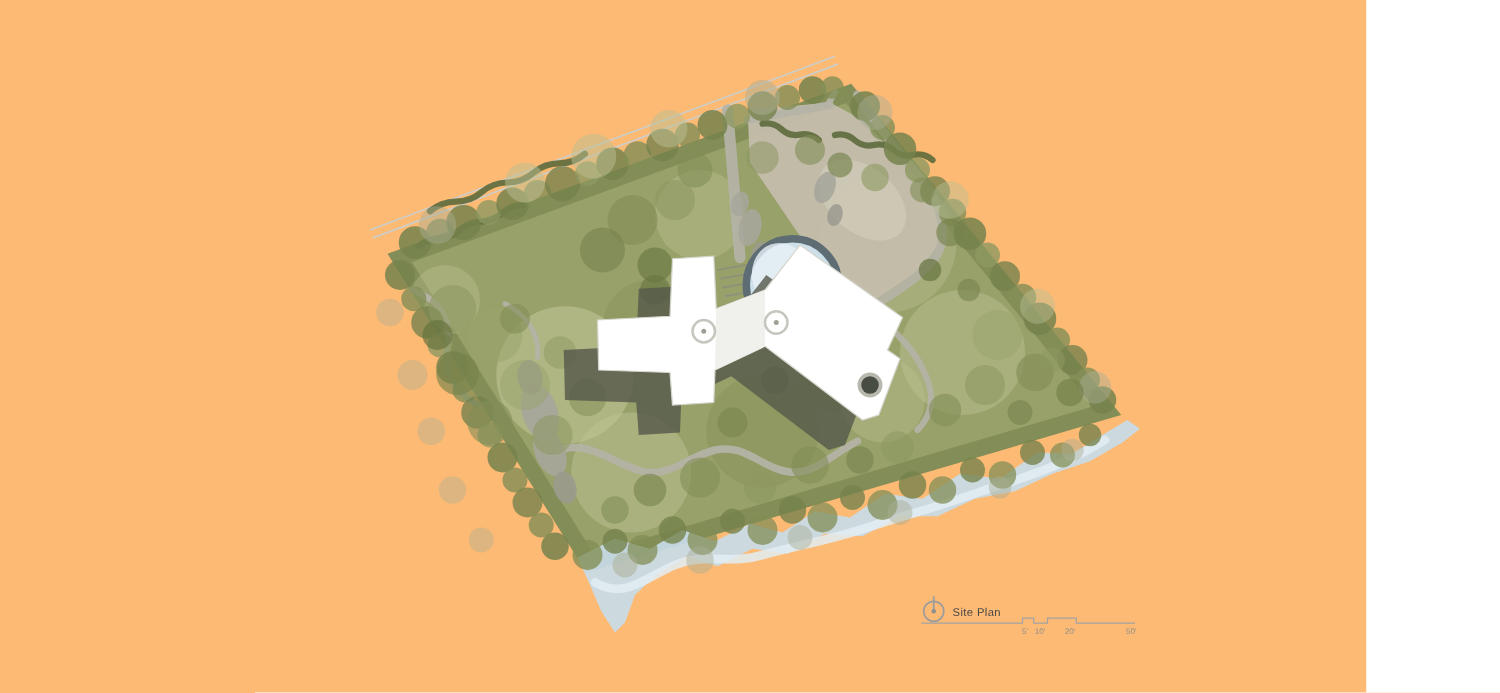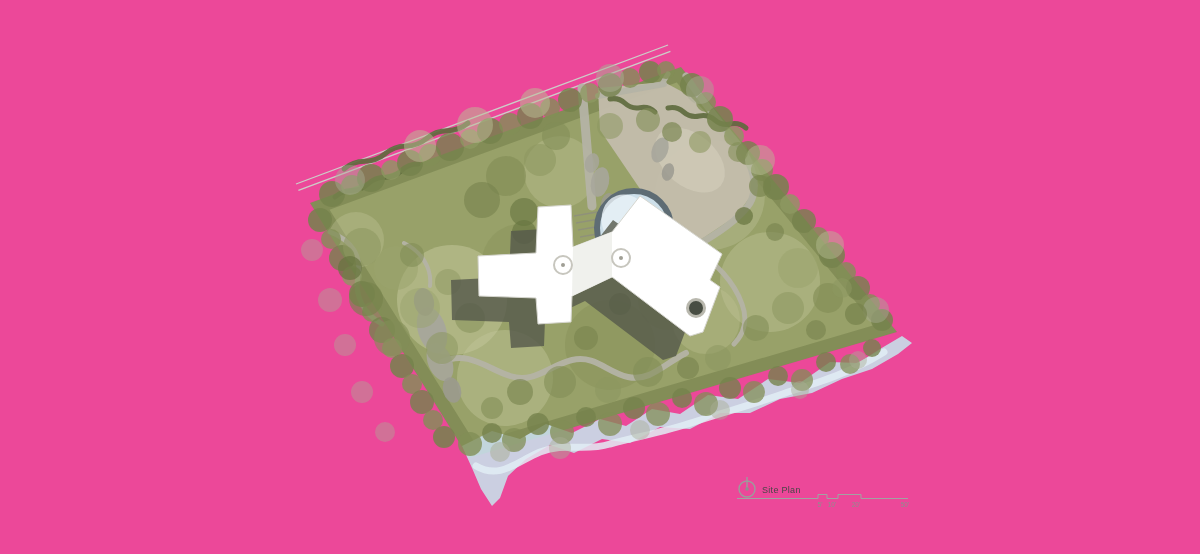--- a/index.html
+++ b/index.html
@@ -1,16 +1,16 @@
 <!DOCTYPE html>
 <html><head>
 <meta charset="utf-8">
 <style>
   html,body{margin:0;padding:0;background:#ffffff;}
-  .canvas{position:relative;width:1200px;height:554px;background:#ec4899;overflow:hidden;
+  .canvas{position:relative;width:1093px;height:554px;background:#fdba74;overflow:hidden;
           font-family:"Liberation Sans",sans-serif;}
   svg{display:block;width:1200px;height:554px;}
   svg text{font-family:"Liberation Sans",sans-serif;}
   .title-text{font-size:9px;fill:#474747;letter-spacing:.3px;}
   .scale-text{font-size:6.5px;fill:#8e8e8e;text-anchor:middle;}
   .bar-line{fill:none;stroke:#a2a2a2;stroke-width:1;}
   .north-stroke{fill:none;stroke:#9c9c9c;stroke-width:1.4;}
 </style>
 </head>
 <body>

